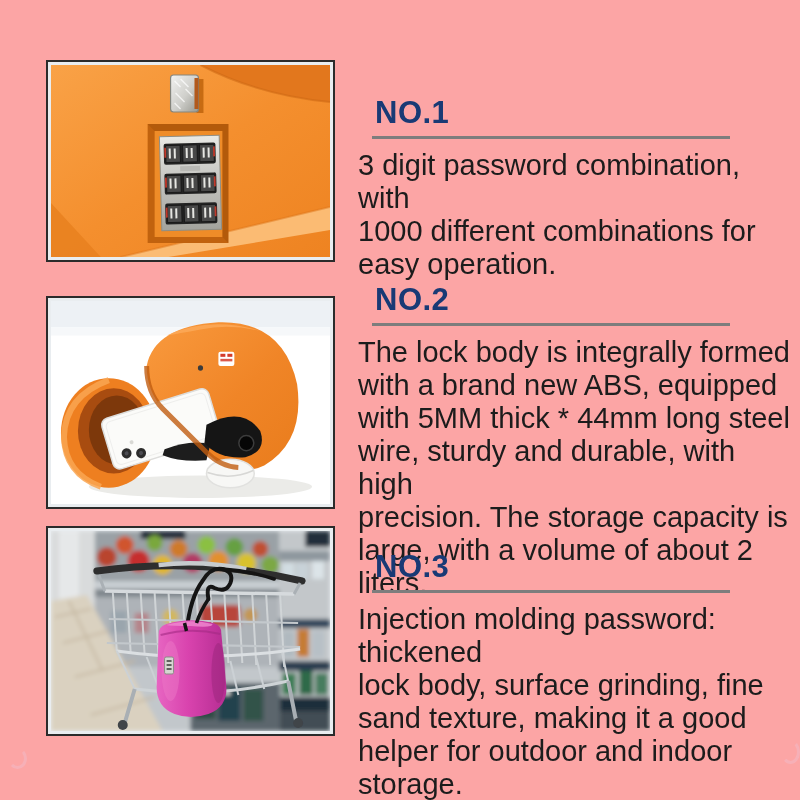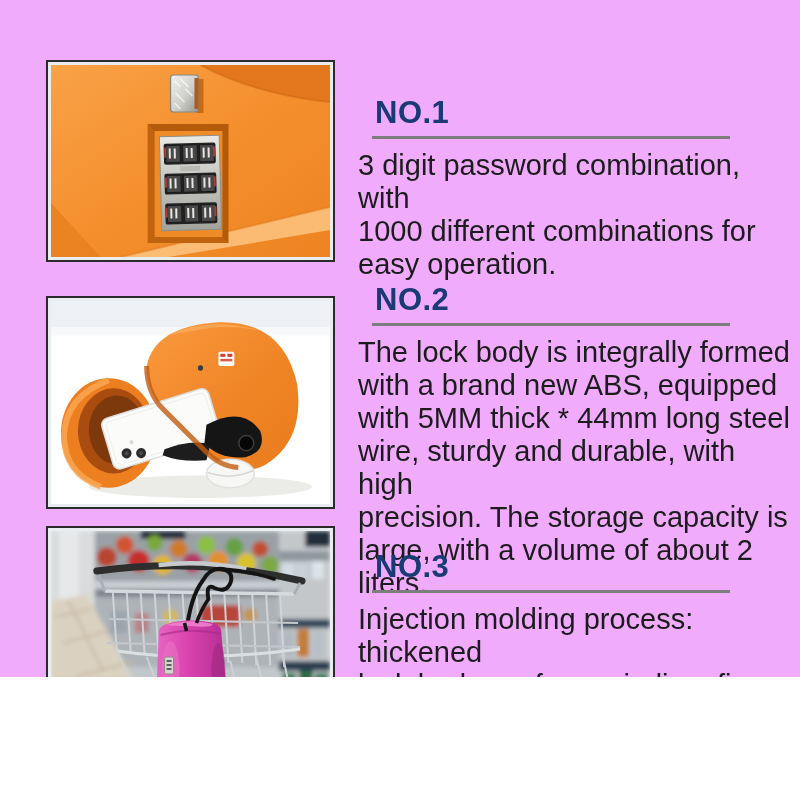--- a/index.html
+++ b/index.html
@@ -1,17 +1,17 @@
 <!DOCTYPE html>
 <html><head>
 <meta charset="utf-8">
 <style>
   html,body{margin:0;padding:0;background:#ffffff;}
   #page{
-    position:relative;width:800px;height:677px;background:#f0abfc;overflow:hidden;
+    position:relative;width:800px;height:800px;background:#fca5a5;overflow:hidden;
     font-family:"Liberation Sans","DejaVu Sans",sans-serif;
   }
   .photo-frame{
     position:absolute;left:46px;width:289px;box-sizing:border-box;
     border:2px solid #2b2b2b;background:#e9edf0;padding:3px;
   }
   .photo-frame svg{display:block;width:100%;height:100%;}
   #frame-1{top:60px;height:202px;}
   #frame-2{top:296px;height:213px;}
   #frame-3{top:526px;height:210px;}
@@ -273,21 +273,21 @@
 with a brand new ABS, equipped
 with 5MM thick * 44mm long steel
 wire, sturdy and durable, with high
 precision. The storage capacity is
 large, with a volume of about 2 liters.</div>
   </div>
 
   <div class="section" id="section-3">
     <span class="sec-heading">NO.3</span>
     <div class="sec-rule"></div>
-    <div class="sec-body">Injection molding process: thickened
+    <div class="sec-body">Injection molding password: thickened
 lock body, surface grinding, fine
 sand texture, making it a good
 helper for outdoor and indoor
 storage.</div>
   </div>
 
   <div class="smudge" id="smudge-left"></div>
   <div class="smudge" id="smudge-right"></div>
 
 </div>

